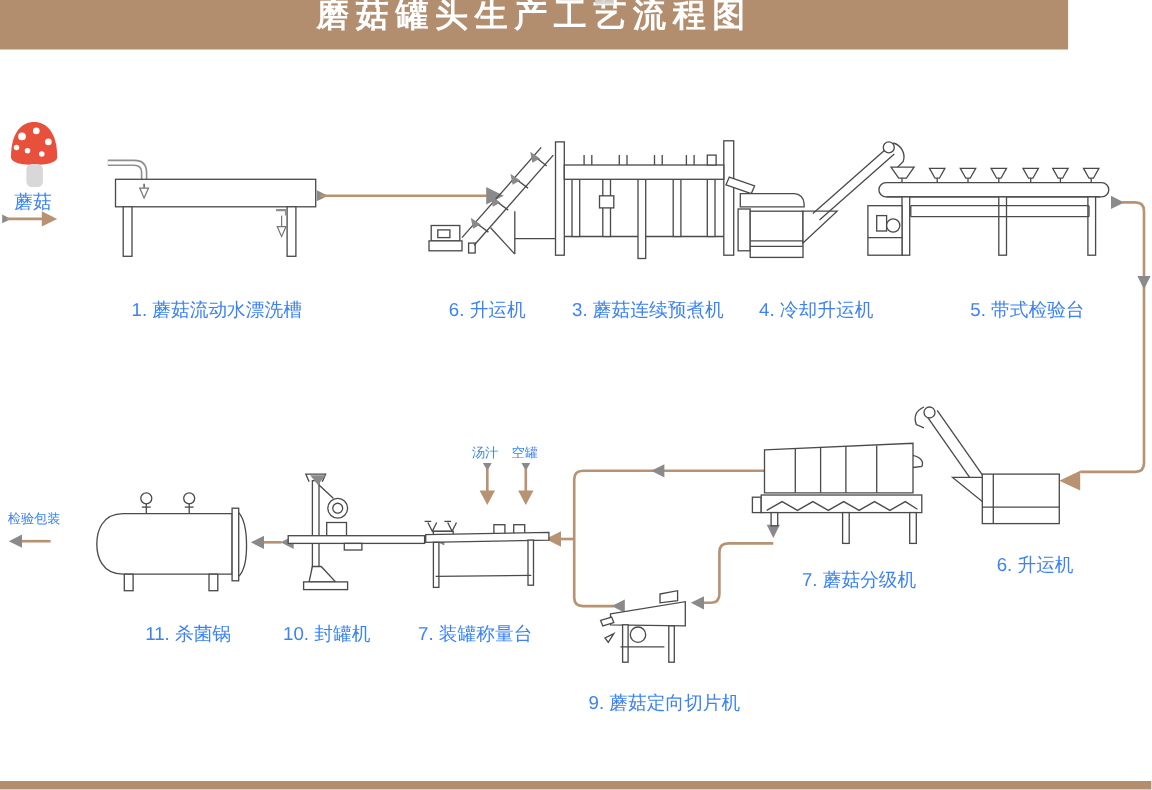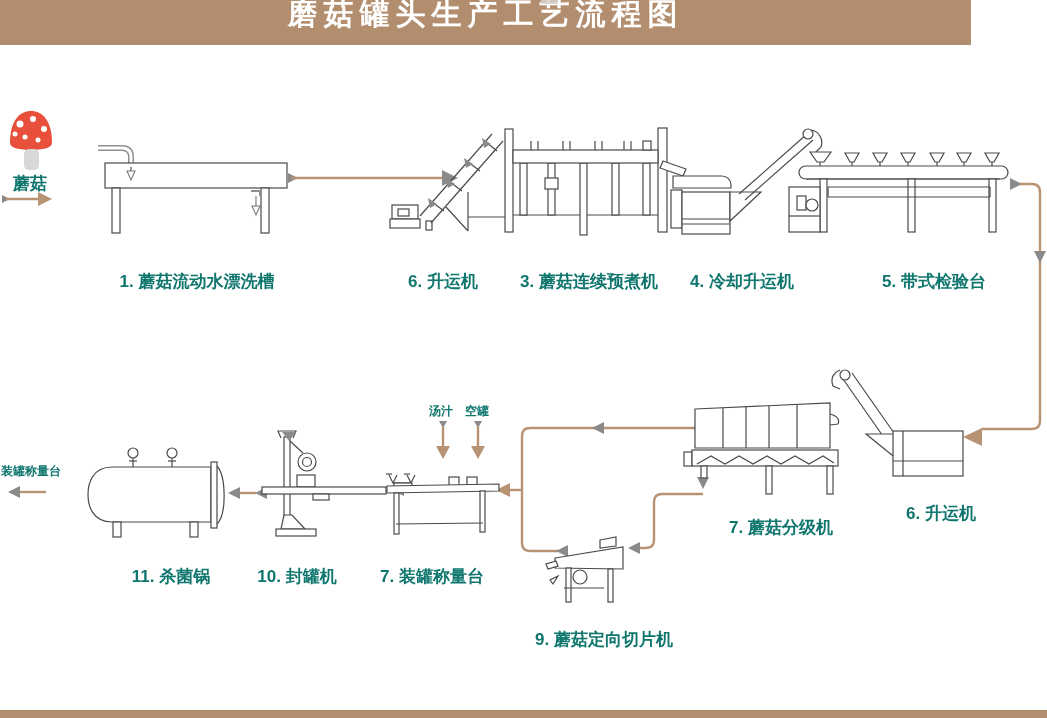--- a/index.html
+++ b/index.html
@@ -4,21 +4,21 @@
 <style>
   html,body{margin:0;padding:0;background:#fff;}
   #page{position:relative;width:1047px;height:718px;overflow:hidden;background:#fff;
         font-family:"Liberation Sans","DejaVu Sans",sans-serif;}
   #header{position:absolute;left:0;top:0;width:971px;height:45px;background:#b28d6e;}
   #footer{position:absolute;left:0;top:710px;width:1047px;height:8px;background:#b28d6e;}
   #title{position:absolute;left:50%;top:-6px;transform:translateX(-50%);
          color:#ffffff;font-size:30px;font-weight:bold;letter-spacing:6px;white-space:nowrap;}
   .artifact{position:absolute;left:541px;top:0;width:17px;height:4px;background:#d6d2cc;opacity:.85;}
   svg#diagram{position:absolute;left:0;top:0;}
-  .lbl{position:absolute;transform:translateX(-50%);color:#0f766e;font-weight:bold;
+  .lbl{position:absolute;transform:translateX(-50%);color:#3b82f6;font-weight:normal;
        font-size:17px;white-space:nowrap;}
   .lbl.small{font-size:12px;}
   .mk{stroke:#4a4a4a;stroke-width:1.2;fill:none;}
   .mkf{stroke:#4a4a4a;stroke-width:1.2;fill:#ffffff;}
   .bl{stroke:#b79273;stroke-width:2.4;fill:none;stroke-linecap:butt;}
   .ga{fill:#8a8a8a;stroke:none;}
   .ba{fill:#b79273;stroke:none;}
   .ha{fill:#ffffff;stroke:#777;stroke-width:1.1;}
   .pipe-o{stroke:#8f8f8f;stroke-width:6;fill:none;}
   .pipe-i{stroke:#ffffff;stroke-width:3;fill:none;}
@@ -283,21 +283,21 @@
       <line class="mk" x1="168" y1="461" x2="176" y2="461"></line>
       <path class="mkf" d="M112,467 H211 V522 H112 C92,522 88,505 88,494.5 C88,484 92,467 112,467 Z"></path>
       <rect class="mkf" x="113" y="522" width="8" height="15"></rect>
       <rect class="mkf" x="190" y="522" width="8" height="15"></rect>
       <rect class="mkf" x="211" y="462" width="6" height="66"></rect>
       <path class="mk" d="M217,466 C226,476 227,514 217,524"></path>
     </g>
   </svg>
 
   <div class="lbl" style="left:30px;top:172px;">蘑菇</div>
-  <div class="lbl small" style="left:31px;top:463px;">装罐称量台</div>
+  <div class="lbl small" style="left:31px;top:463px;">检验包装</div>
   <div class="lbl small" style="left:441px;top:403px;">汤汁</div>
   <div class="lbl small" style="left:477px;top:403px;">空罐</div>
 
   <div class="lbl" style="left:197px;top:270px;">1. 蘑菇流动水漂洗槽</div>
   <div class="lbl" style="left:443px;top:270px;">6. 升运机</div>
   <div class="lbl" style="left:589px;top:270px;">3. 蘑菇连续预煮机</div>
   <div class="lbl" style="left:742px;top:270px;">4. 冷却升运机</div>
   <div class="lbl" style="left:934px;top:270px;">5. 带式检验台</div>
   <div class="lbl" style="left:941px;top:502px;">6. 升运机</div>
   <div class="lbl" style="left:781px;top:516px;">7. 蘑菇分级机</div>

